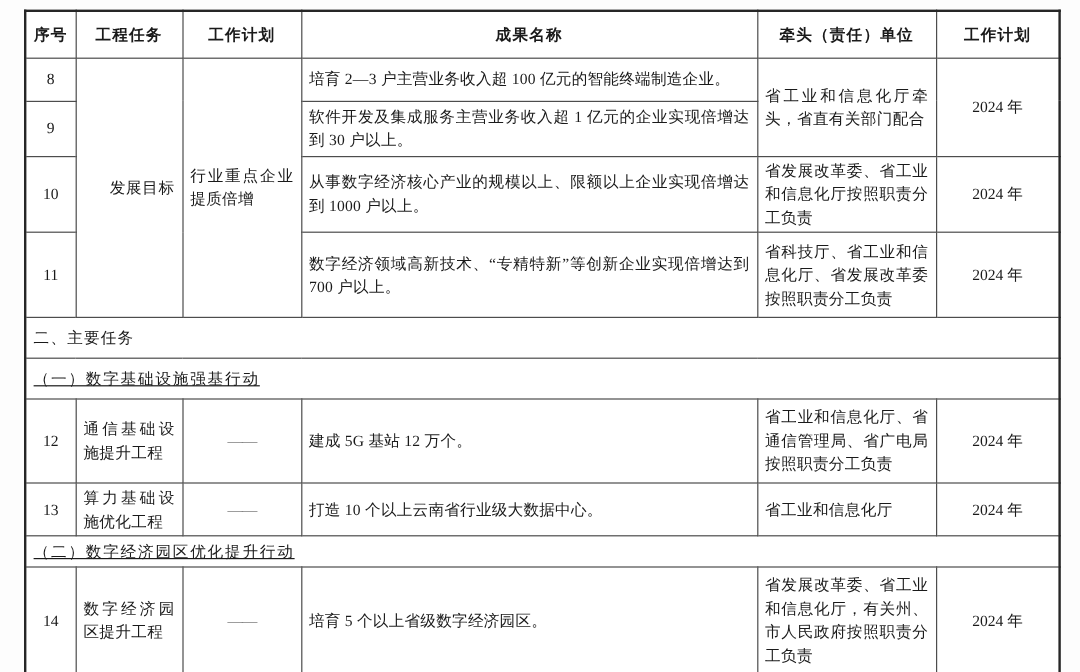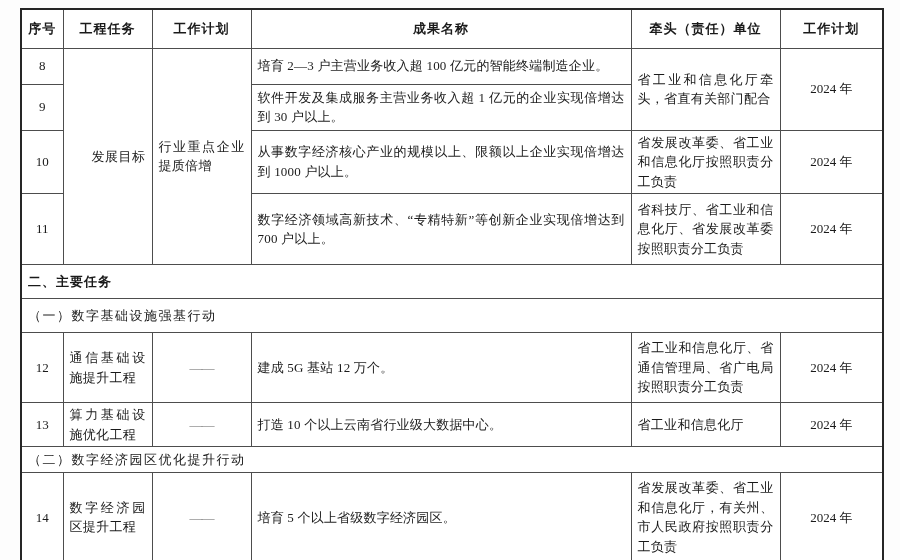--- a/index.html
+++ b/index.html
@@ -70,33 +70,34 @@
     letter-spacing: -1px;
     font-size: 13px;
   }
   td.time {
     text-align: center;
     padding-left: 8px;
     font-family: "Liberation Serif", serif;
   }
   td.section-main {
     font-family: "Liberation Sans", sans-serif;
-    font-weight: bold;
+    font-weight: normal;
     font-size: 13.5px;
     text-align: left;
     padding-left: 11px;
     letter-spacing: 1px;
   }
   td.section-sub {
     font-family: "Liberation Serif", serif;
     font-weight: normal;
     font-size: 13.5px;
     text-align: left;
     padding-left: 10px;
     letter-spacing: 1.5px;
+    text-decoration: underline;
   }
 </style>
 </head>
 <body>
 
 <div class="page">
   <table class="task-table">
     <colgroup>
       <col style="width:42px">
       <col style="width:89px">

